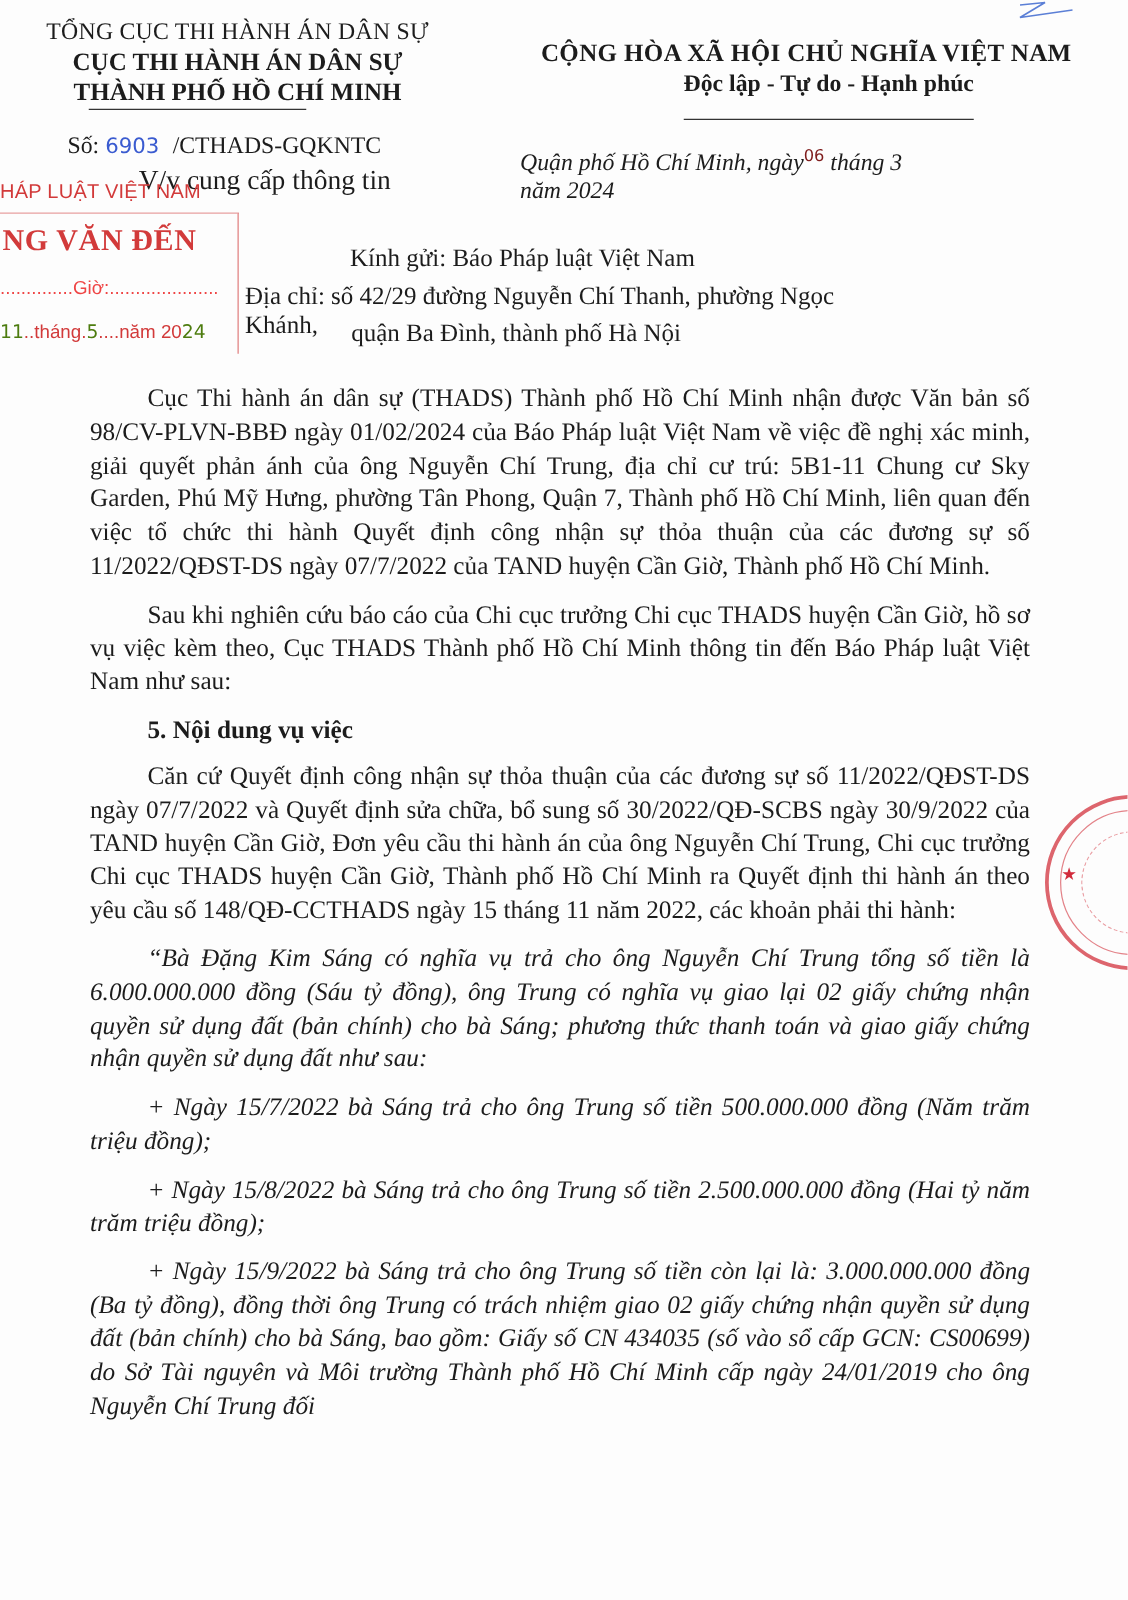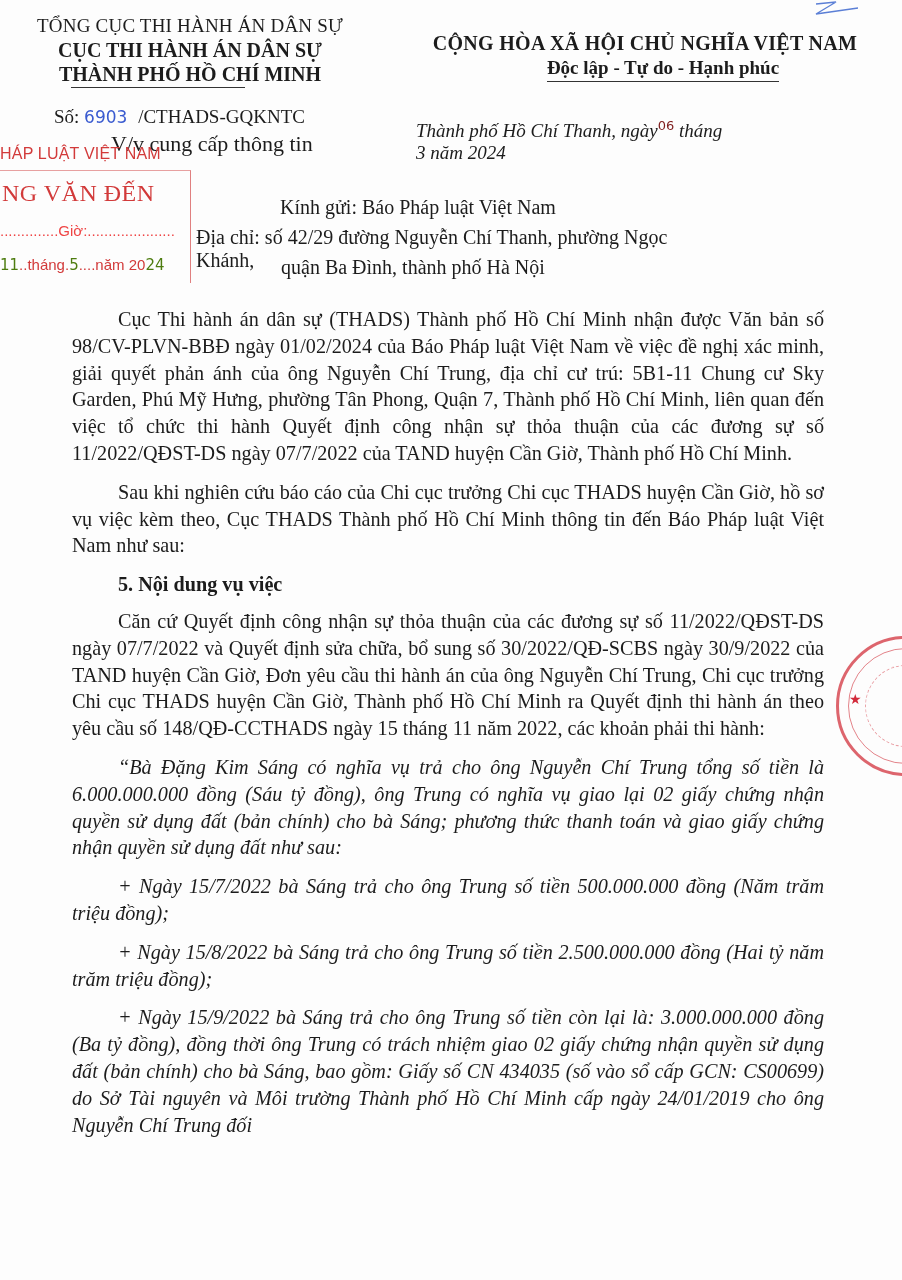--- a/index.html
+++ b/index.html
@@ -17,29 +17,29 @@
   .hdr-left .l1 { font-size: 19px; letter-spacing: 0.2px; line-height: 24px; }
   .hdr-left .l2, .hdr-left .l3 { font-size: 20px; font-weight: bold; line-height: 24px; }
   .hdr-left .l3 { position: relative; display: inline-block; }
   .hdr-left .underline { position: absolute; left: 12px; right: 76px; bottom: -2px; height: 1px; background: #333; }
   .so-line { position: absolute; left: 54px; top: 106px; font-size: 19px; }
   .so-line .num { color: #3a5bd0; font-family: "DejaVu Sans", sans-serif; font-size: 17px; margin-right: 6px; }
   .vv-line { position: absolute; left: 111px; top: 131px; font-size: 22px; }
 
   .hdr-right { position: absolute; left: 400px; top: 30px; width: 490px; text-align: center; }
   .hdr-right .r1 { font-size: 20px; font-weight: bold; line-height: 26px; letter-spacing: 0.3px; }
-  .hdr-right .r2 { font-size: 19px; font-weight: bold; line-height: 24px; display: inline-block; border-bottom: 1px solid #333; padding-bottom: 1px; margin-left: 36px; }
+  .hdr-right .r2 { font-size: 19px; font-weight: bold; line-height: 24px; display: inline-block; border-bottom: 1px solid #333; padding-bottom: 15px; margin-left: 36px; }
   .date-line { position: absolute; left: 416px; top: 118px; font-size: 19px; font-style: italic; }
   .date-line .day { color: #7f1d1d; font-style: normal; font-family: "DejaVu Sans", sans-serif; font-size: 13px; vertical-align: super; }
   .signature-mark { position: absolute; left: 808px; top: 0; width: 60px; height: 20px; }
 
   
   .stamp-top { position: absolute; left: 0; top: 145px; font-family: "Liberation Sans", sans-serif; color: #d23a3a; font-size: 16px; letter-spacing: 0.2px; }
   .stamp-box { position: absolute; left: -6px; top: 170px; width: 196px; height: 112px; border-right: 1px solid #e08080; border-top: 1px solid #e7a0a0; }
-  .stamp-title { position: absolute; left: 2px; top: 180px; color: #d23a3a; font-size: 24px; font-weight: normal; letter-spacing: 0.5px; }
+  .stamp-title { position: absolute; left: 2px; top: 180px; color: #d23a3a; font-size: 24px; font-weight: bold; letter-spacing: 0.5px; }
   .stamp-gio { position: absolute; left: 0; top: 222px; color: #ef4444; font-family: "Liberation Sans", sans-serif; font-size: 15px; }
   .stamp-date { position: absolute; left: 0; top: 256px; color: #d23a3a; font-family: "Liberation Sans", sans-serif; font-size: 15px; }
   .stamp-date .hand { color: #4d7c0f; font-family: "DejaVu Sans", sans-serif; }
 
   
   .kg { position: absolute; left: 280px; top: 196px; font-size: 20px; }
   .addr1 { position: absolute; left: 196px; top: 226px; font-size: 20px; }
   .addr2 { position: absolute; left: 281px; top: 256px; font-size: 20px; }
 
   
@@ -77,21 +77,21 @@
     <span class="num">6903</span>
     <span>/CTHADS-GQKNTC</span>
   </div>
   <div class="vv-line">V/v cung cấp thông tin</div>
 
   <div class="hdr-right">
     <div class="r1">CỘNG HÒA XÃ HỘI CHỦ NGHĨA VIỆT NAM</div>
     <div class="r2">Độc lập - Tự do - Hạnh phúc</div>
   </div>
   <div class="date-line">
-    <span>Thành phố Hồ Chí Thanh, ngày</span><span class="day">06</span>
+    <span>Quận phố Hồ Chí Minh, ngày</span><span class="day">06</span>
     <span>tháng 3 năm 2024</span>
   </div>
 
   <div class="stamp-top">HÁP LUẬT VIỆT NAM</div>
   <div class="stamp-box"></div>
   <div class="stamp-title">NG VĂN ĐẾN</div>
   <div class="stamp-gio">..............Giờ:.....................</div>
   <div class="stamp-date">
     <span class="hand">11</span><span>..tháng.</span><span class="hand">5</span><span>....năm 20</span><span class="hand">24</span>
   </div>

